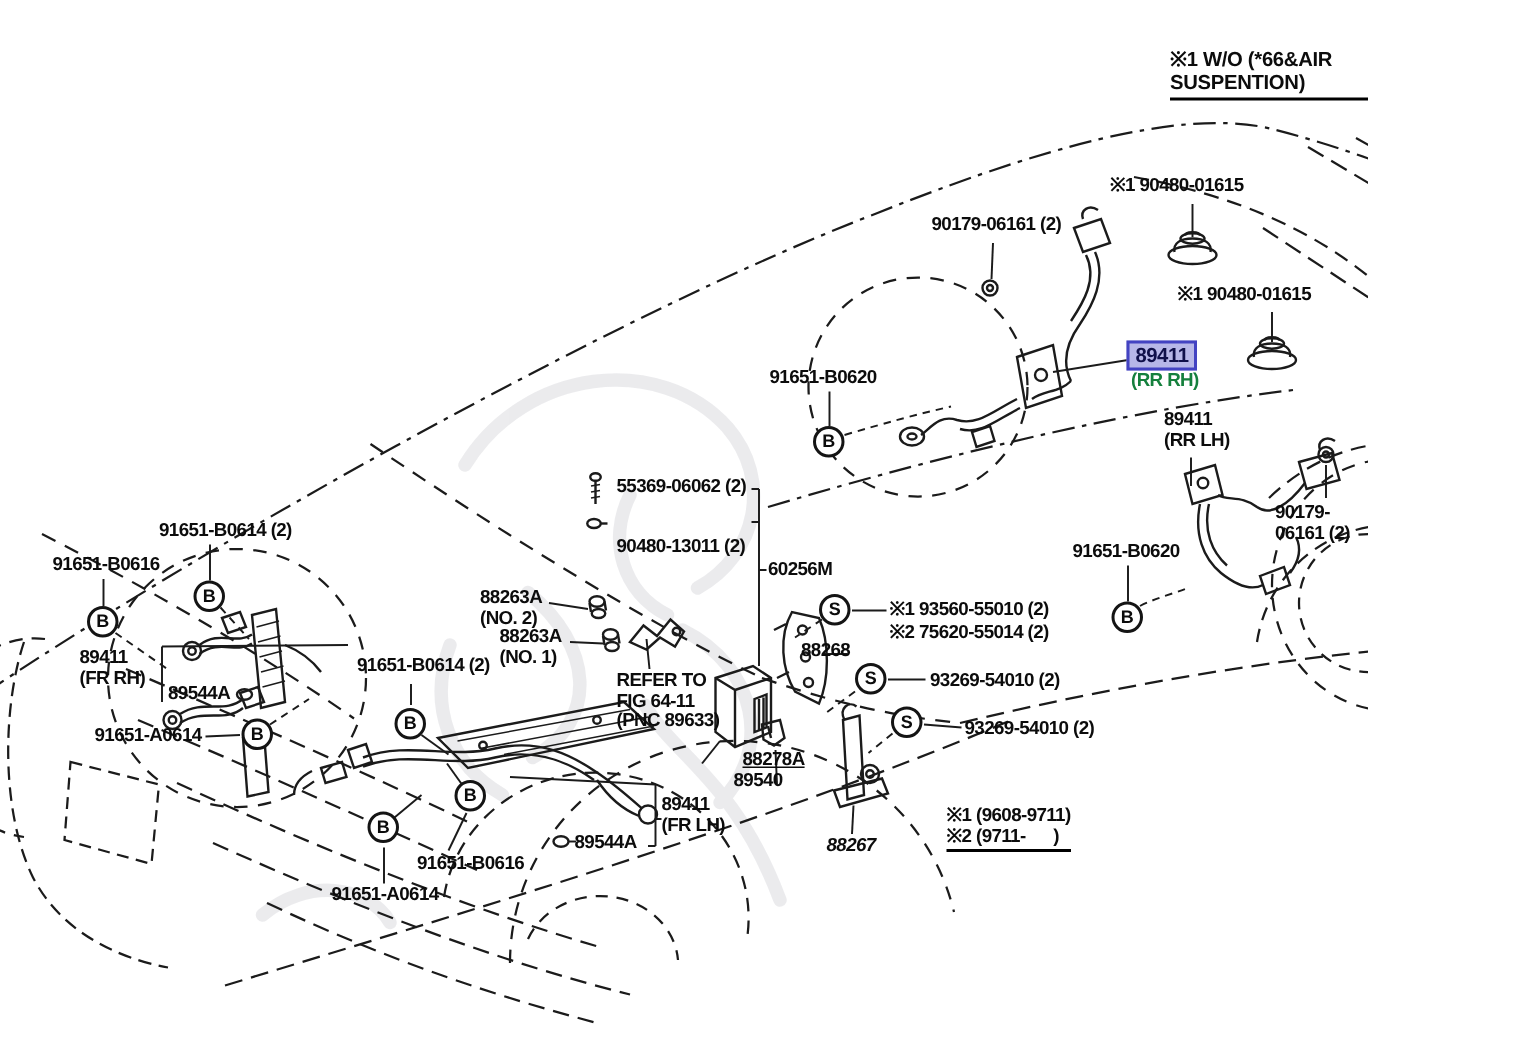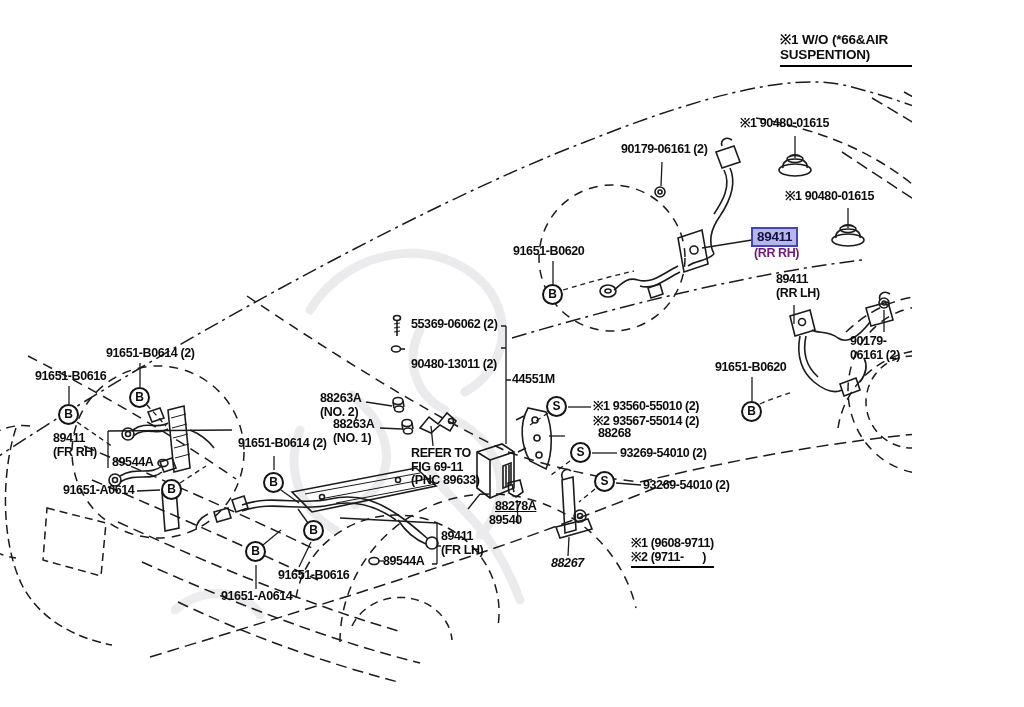--- a/index.html
+++ b/index.html
@@ -10,21 +10,21 @@
        letter-spacing:-0.4px;white-space:pre-line;}
   .title-note{font:bold 13.5px/15px "Liberation Sans",sans-serif;letter-spacing:-0.2px;
        border-bottom:2px solid #000;padding-bottom:3px;}
   .years-note{border-bottom:2px solid #000;padding-bottom:2px;}
   .docnum{font:bold 12.5px/13px "Liberation Sans",sans-serif;margin-left:47px;}
   .marker{position:absolute;width:21px;height:21px;border:2px solid #141414;border-radius:50%;
        box-sizing:border-box;text-align:center;font:bold 12px/17px "Liberation Sans",sans-serif;
        color:#0c0c0c;background:#fff;}
   .hl-box{position:absolute;background:#b7b7e8;border:2px solid #4343c2;color:#10104a;
        padding:0 4px;font:bold 13.5px/16px "Liberation Sans",sans-serif;letter-spacing:-0.3px;}
-  .hl-sub{position:absolute;color:#701a75;font:bold 12.5px/13px "Liberation Sans",sans-serif;
+  .hl-sub{position:absolute;color:#15803d;font:bold 12.5px/13px "Liberation Sans",sans-serif;
        letter-spacing:-0.4px;}
 </style>
 </head>
 <body>
 
 <div class="stage">
 
 <svg class="draw" width="1024" height="707" viewBox="0 0 1024 707">
 
   <g opacity="0.55" stroke="#dcdce0" stroke-width="9" fill="none" stroke-linecap="round">
@@ -264,41 +264,41 @@
   <div class="lbl" style="left:513px;top:245px;">91651-B0620</div>
 
   <div class="hl-box" style="left:751px;top:227px;">89411</div>
   <div class="hl-sub" style="left:754px;top:247px;">(RR RH)</div>
 
   <div class="lbl" style="left:776px;top:273px;">89411
 (RR LH)</div>
   <div class="lbl" style="left:850px;top:335px;">90179-06161 (2)</div>
   <div class="lbl" style="left:411px;top:318px;">55369-06062 (2)</div>
   <div class="lbl" style="left:411px;top:358px;">90480-13011 (2)</div>
-  <div class="lbl" style="left:512px;top:373px;">44551M</div>
+  <div class="lbl" style="left:512px;top:373px;">60256M</div>
   <div class="lbl" style="left:715px;top:361px;">91651-B0620</div>
 
   <div class="lbl" style="left:106px;top:347px;">91651-B0614 (2)</div>
   <div class="lbl" style="left:35px;top:370px;">91651-B0616</div>
   <div class="lbl" style="left:53px;top:432px;">89411
 (FR RH)</div>
   <div class="lbl" style="left:112px;top:456px;">89544A</div>
   <div class="lbl" style="left:63px;top:484px;">91651-A0614</div>
 
   <div class="lbl" style="left:320px;top:392px;">88263A
 (NO. 2)</div>
   <div class="lbl" style="left:333px;top:418px;">88263A
 (NO. 1)</div>
   <div class="lbl" style="left:411px;top:447px;">REFER TO
-FIG 69-11
+FIG 64-11
 (PNC 89633)</div>
 
   <div class="lbl" style="left:593px;top:400px;text-align:right;">※1 93560-55010 (2)</div>
-  <div class="lbl" style="left:593px;top:415px;">※2 93567-55014 (2)</div>
-  <div class="lbl" style="left:598px;top:427px;">88268</div>
+  <div class="lbl" style="left:593px;top:415px;">※2 75620-55014 (2)</div>
+  <div class="lbl" style="left:534px;top:427px;">88268</div>
   <div class="lbl" style="left:620px;top:447px;">93269-54010 (2)</div>
   <div class="lbl" style="left:643px;top:479px;">93269-54010 (2)</div>
 
   <div class="lbl" style="left:238px;top:437px;">91651-B0614 (2)</div>
   <div class="lbl" style="left:278px;top:569px;">91651-B0616</div>
   <div class="lbl" style="left:221px;top:590px;">91651-A0614</div>
 
   <div class="lbl" style="left:441px;top:530px;">89411
 (FR LH)</div>
   <div class="lbl" style="left:383px;top:555px;">89544A</div>

